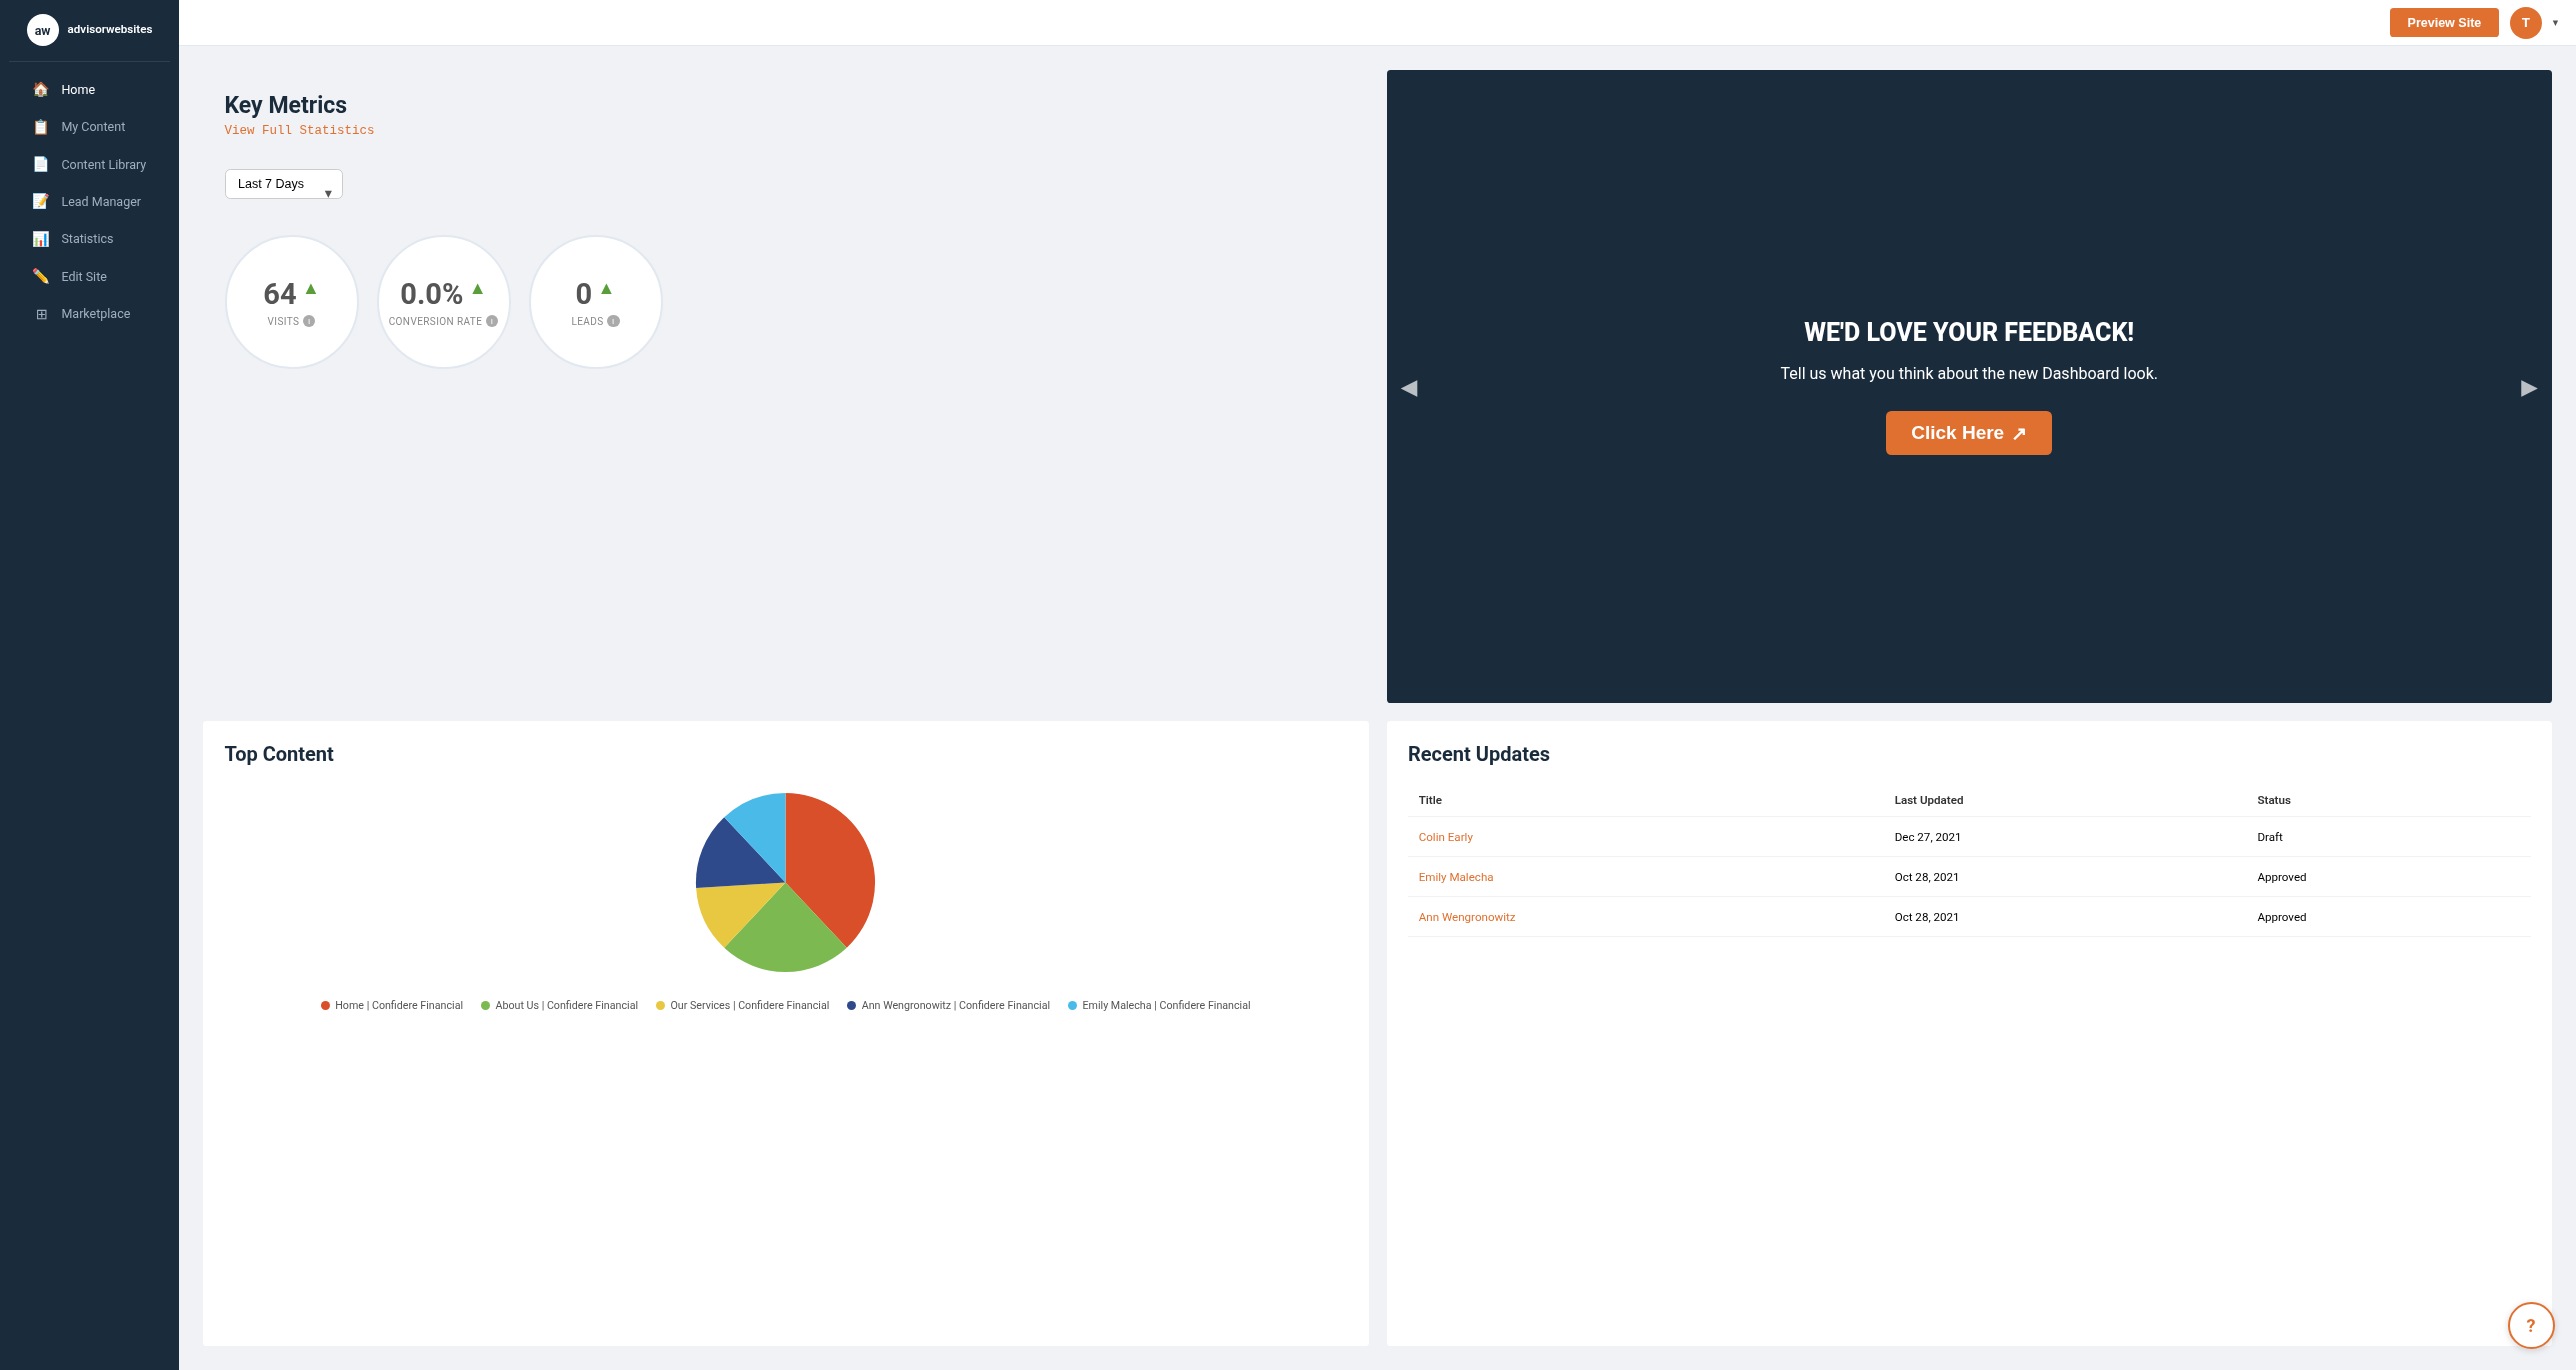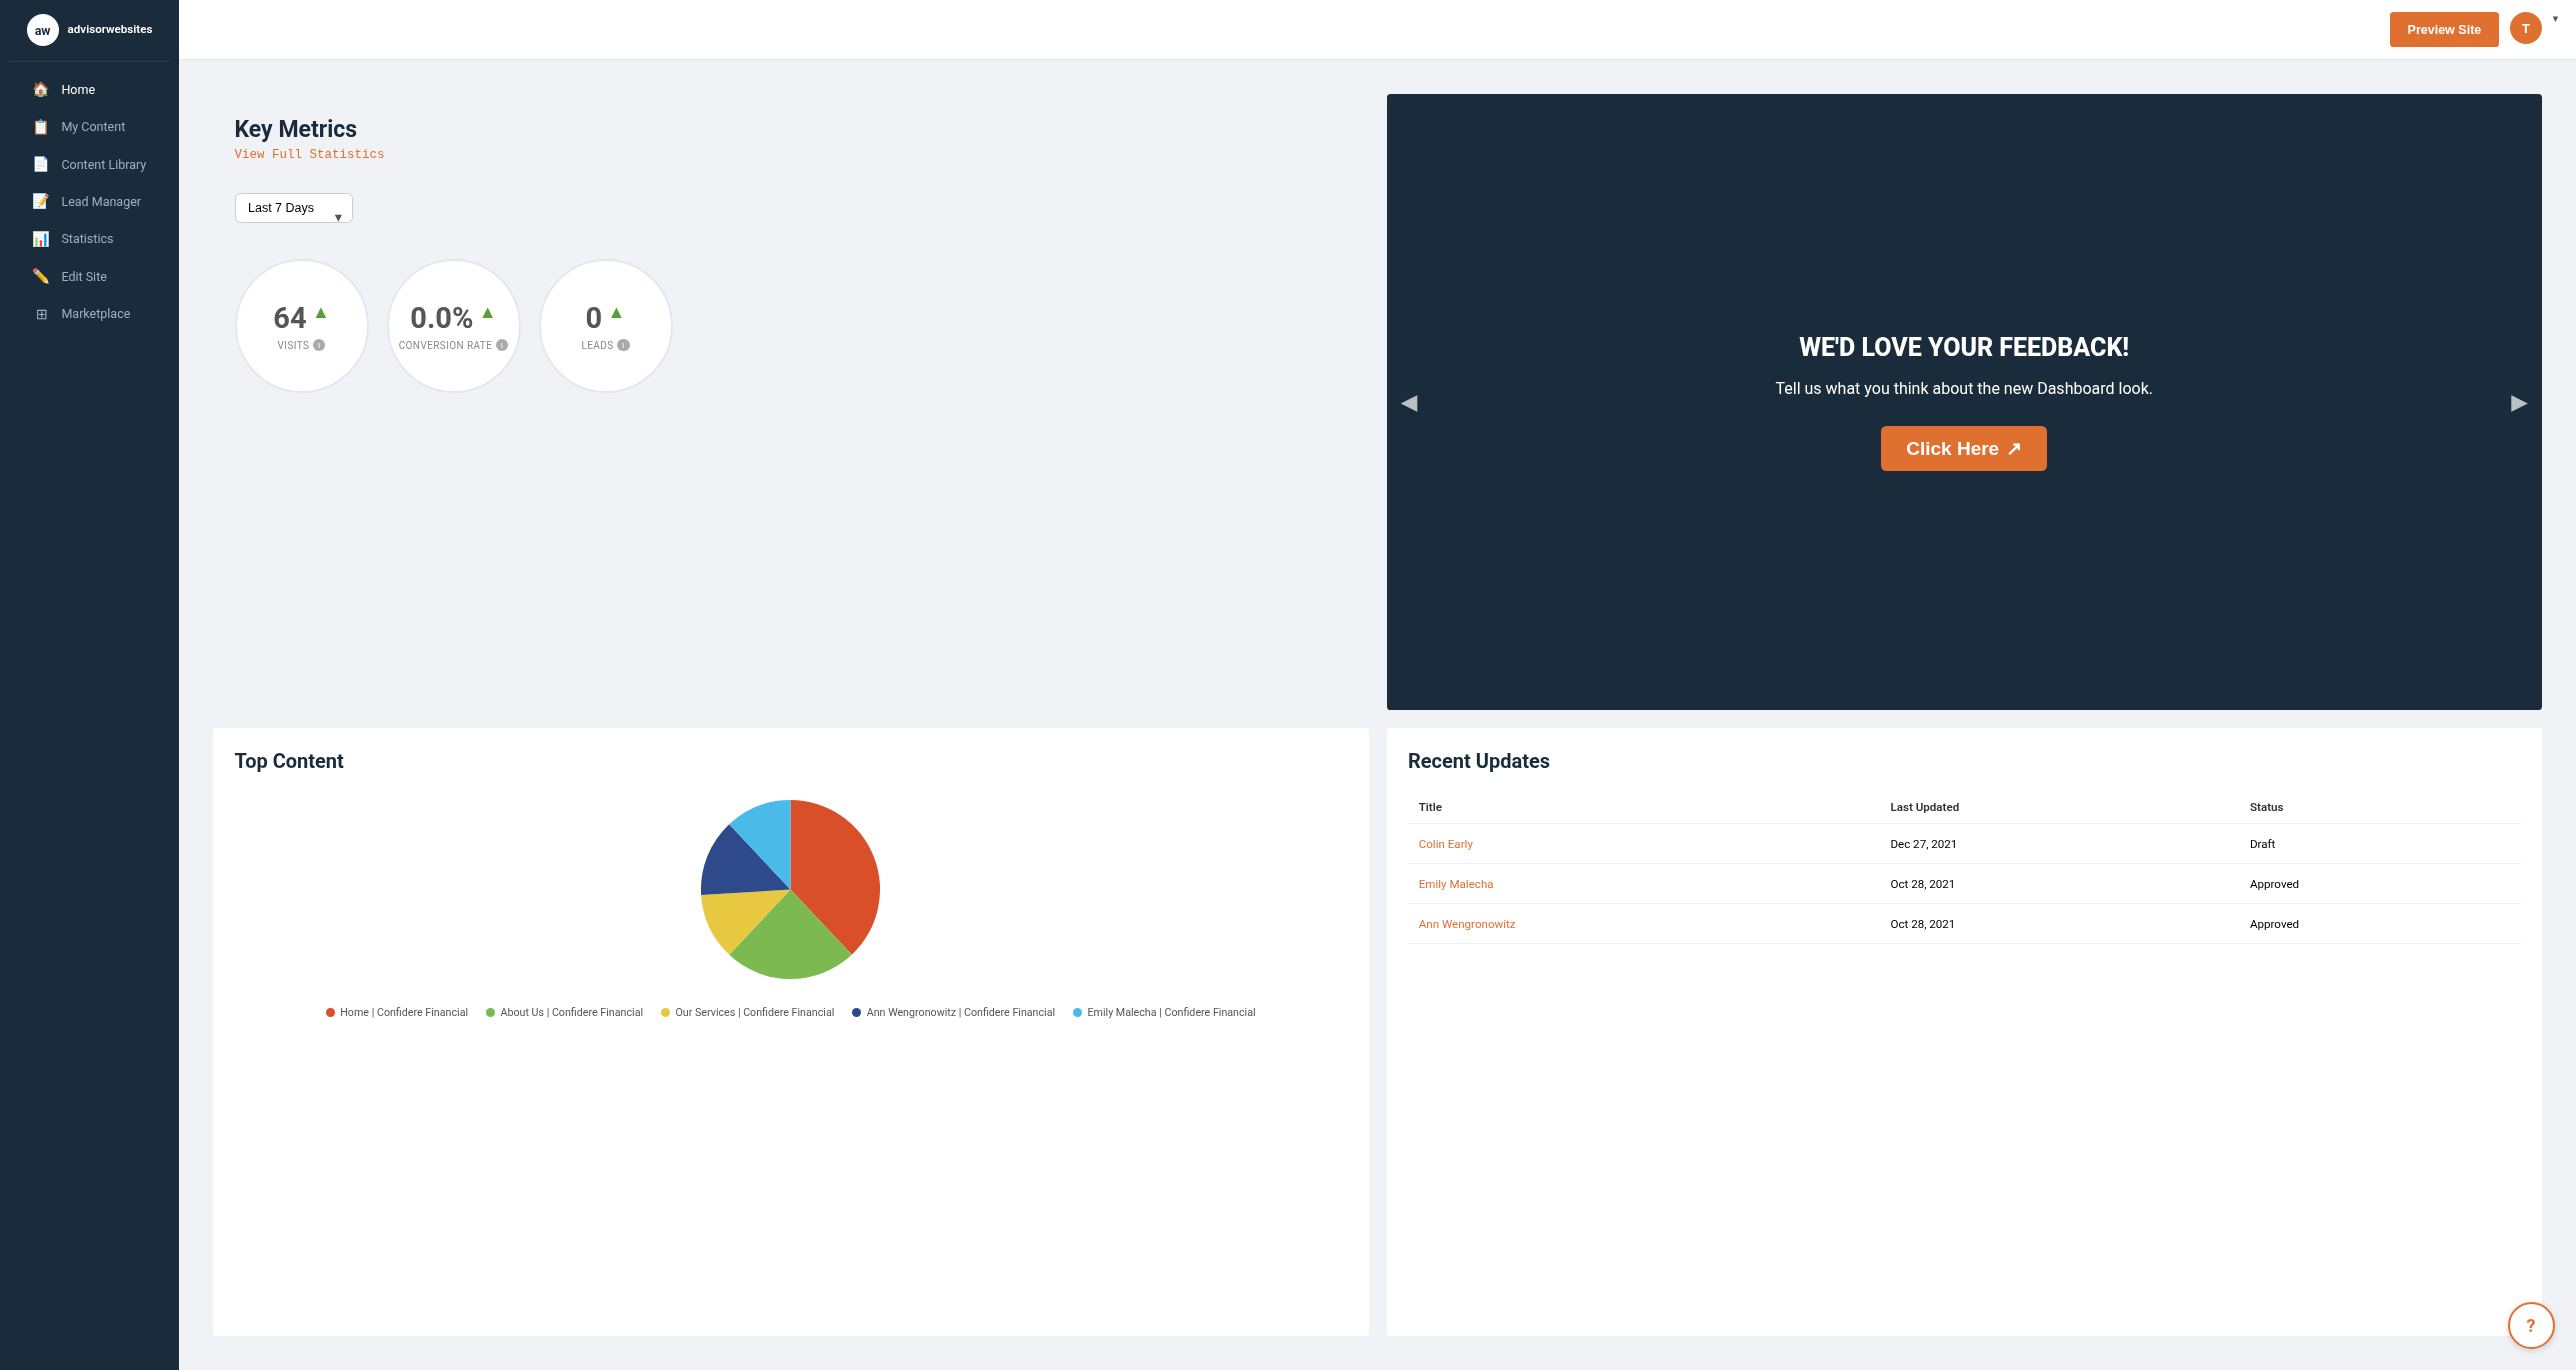--- a/index.html
+++ b/index.html
@@ -59,24 +59,25 @@
 
     
     .main-container {
       flex: 1;
       display: flex;
       flex-direction: column;
       overflow: hidden;
     }
     .top-header {
       background: white;
-      height: 60px;
-      display: flex;
+      height: 46px;
+      display: flex;
+      align-items: center;
       justify-content: flex-end;
-      padding: 12px 18px;
+      padding: 0 18px;
       gap: 10.7px;
       border-bottom: 0.9px solid #e2e8f0;
     }
     .preview-btn {
       background: #e07030;
       color: white;
       border: none;
       padding: 7.2px 18px;
       border-radius: 3.6px;
       font-size: 12.5px;
@@ -94,21 +95,21 @@
       color: white;
       font-weight: bold;
       font-size: 13.4px;
     }
     .chevron-down { color: #555; font-size: 10.7px; cursor: pointer; }
 
     
     .content-area {
       flex: 1;
       overflow-y: auto;
-      padding: 34px;
+      padding: 24px;
       display: grid;
       grid-template-columns: 1fr 1fr;
       grid-template-rows: auto auto;
       gap: 18px;
     }
 
     
     .key-metrics {
       background: #f0f2f5;
       padding: 21.5px;

